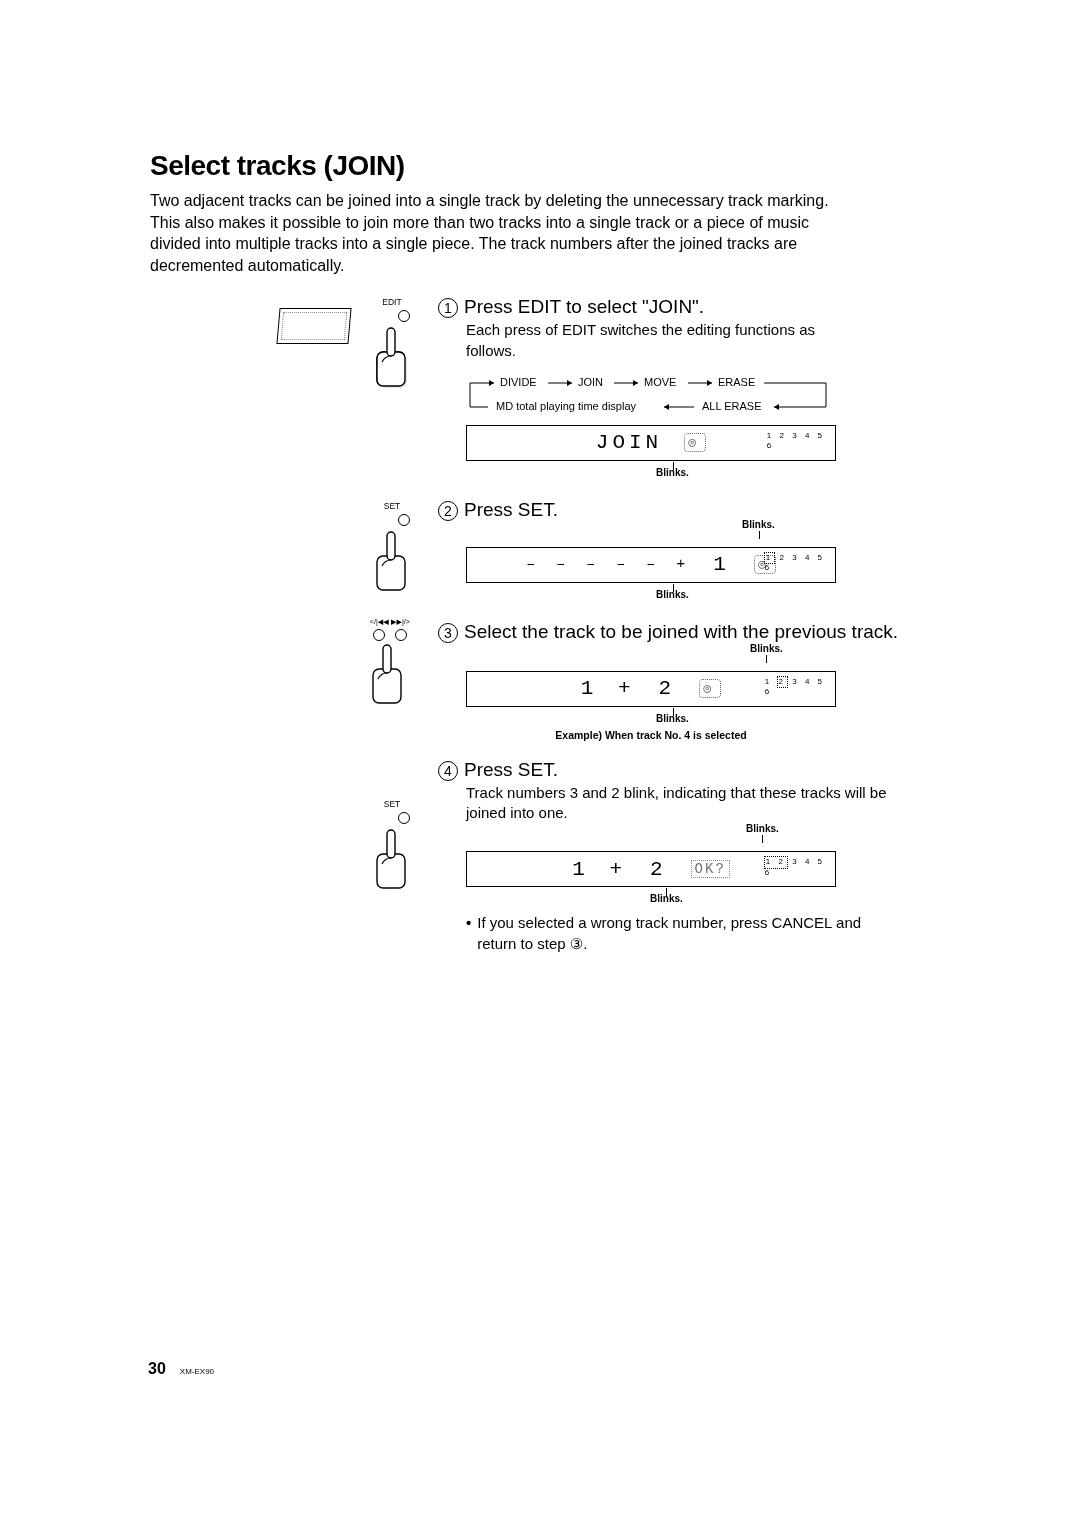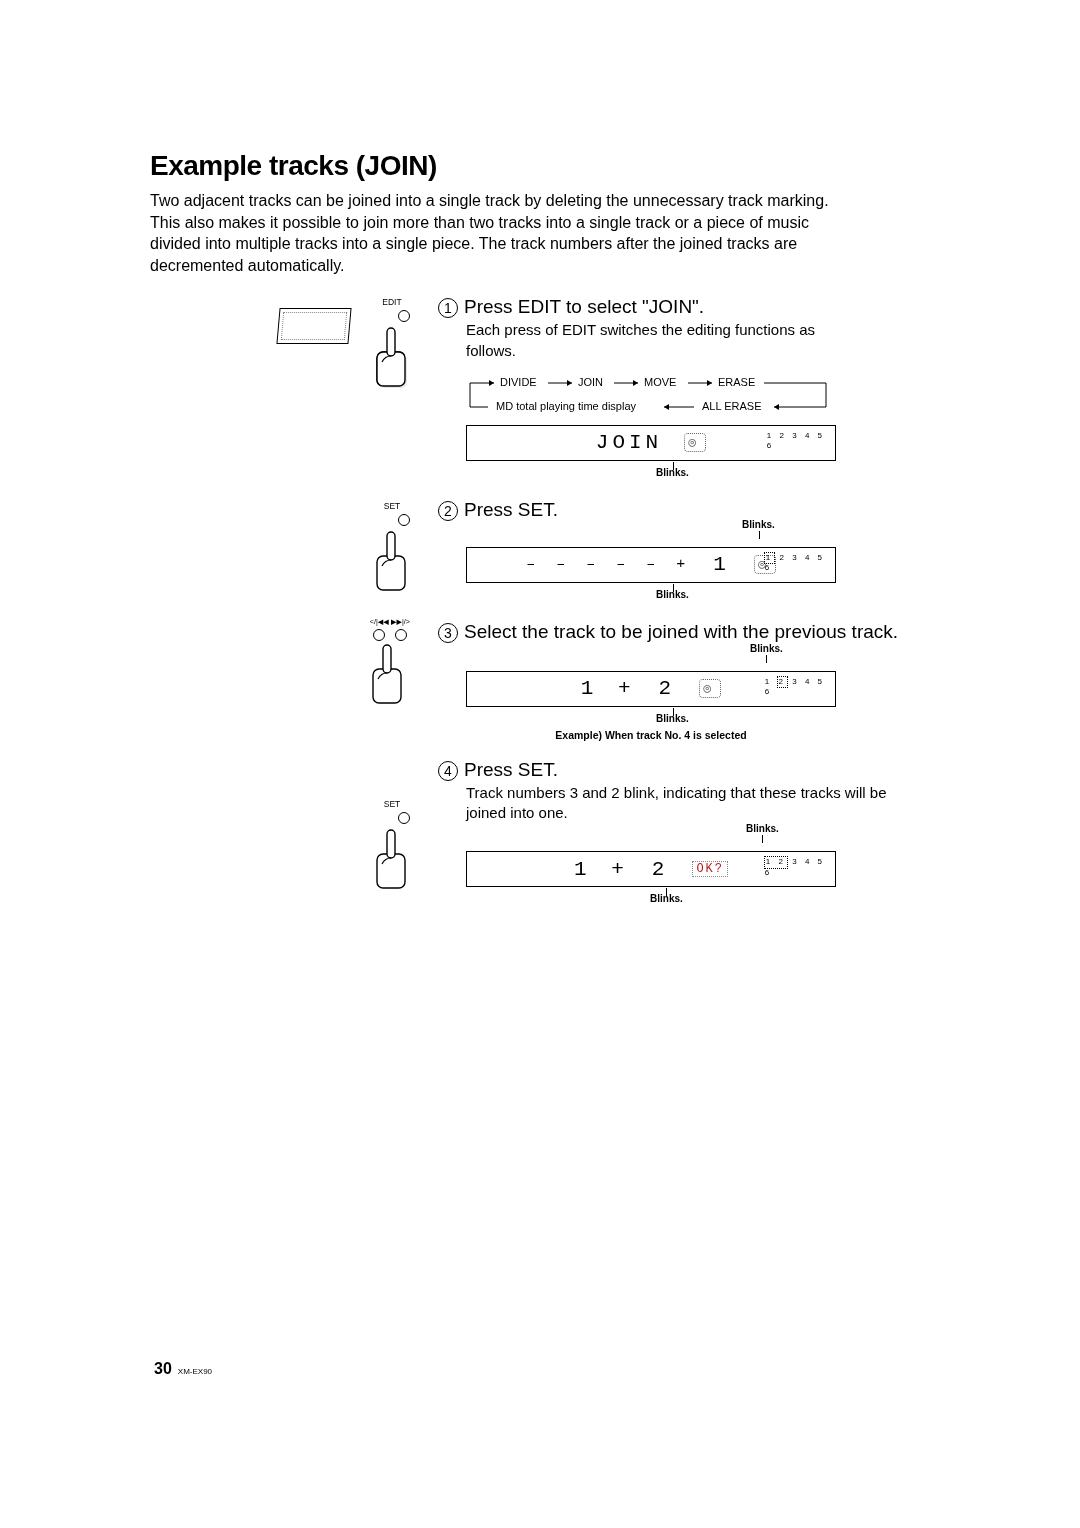--- a/index.html
+++ b/index.html
@@ -214,35 +214,35 @@
     font-size: 10.5px;
     font-weight: 700;
     width: 370px;
     text-align: center;
     margin-top: 2px;
   }
 
   
   .footer {
     position: absolute;
-    left: 154px;
+    left: 148px;
     bottom: 150px;
     font-size: 11px;
     display: flex;
     align-items: baseline;
-    gap: 6px;
+    gap: 14px;
     justify-content: space-between;
   }
   .footer .pn { font-size: 16px; font-weight: 700; }
 </style>
 </head>
 <body>
 
 <div class="page">
-  <div class="title">Example tracks (JOIN)</div>
+  <div class="title">Select tracks (JOIN)</div>
   <div class="intro">Two adjacent tracks can be joined into a single track by deleting the unnecessary track marking. This also makes it possible to join more than two tracks into a single track or a piece of music divided into multiple tracks into a single piece. The track numbers after the joined tracks are decremented automatically.</div>
 
   <div class="content-row">
 
     <div class="left-col">
 
       <div class="diagram">
         <div class="remote-box"></div>
         <div>
           <div class="tiny-label">EDIT</div>
@@ -444,35 +444,38 @@
         <div class="step-body wide">Track numbers 3 and 2 blink, indicating that these tracks will be joined into one.</div>
 
         <div class="blinks-row" style="margin-left:28px;margin-top:4px">
           <span class="tick" style="left:296px;top:8px"></span>
           <span class="blabel" style="left:280px;top:-4px">Blinks.</span>
         </div>
         <div class="lcd" style="margin-left:28px">
           <div class="center">
             <span style="font-size:21px">1 + </span>
             <span style="font-size:21px">2</span>
-            <span style="font-size:12px;letter-spacing:2px;border:1px dotted #888;padding:0 3px;color:#b91c1c">OK?</span>
+            <span style="font-size:14px;letter-spacing:2px;border:1px dotted #888;padding:0 3px;color:#737373">OK?</span>
           </div>
           <div class="tracknums">
             <div>
               <span class="sel">1 2</span>
               <span>3 4 5</span>
             </div>
             <div>6</div>
           </div>
         </div>
         <div class="blinks-row" style="margin-left:28px">
           <span class="tick" style="left:200px;top:-3px"></span>
           <span class="blabel" style="left:184px;top:2px">Blinks.</span>
         </div>
 
+        <div class="bullet">
+          <span>If you selected a wrong track number, press CANCEL and return to step ③.</span>
+        </div>
       </div>
 
     </div>
   </div>
 </div>
 
 <div class="footer">
   <span class="pn">30</span>
   <span style="font-size:8px">XM-EX90</span>
 </div>

